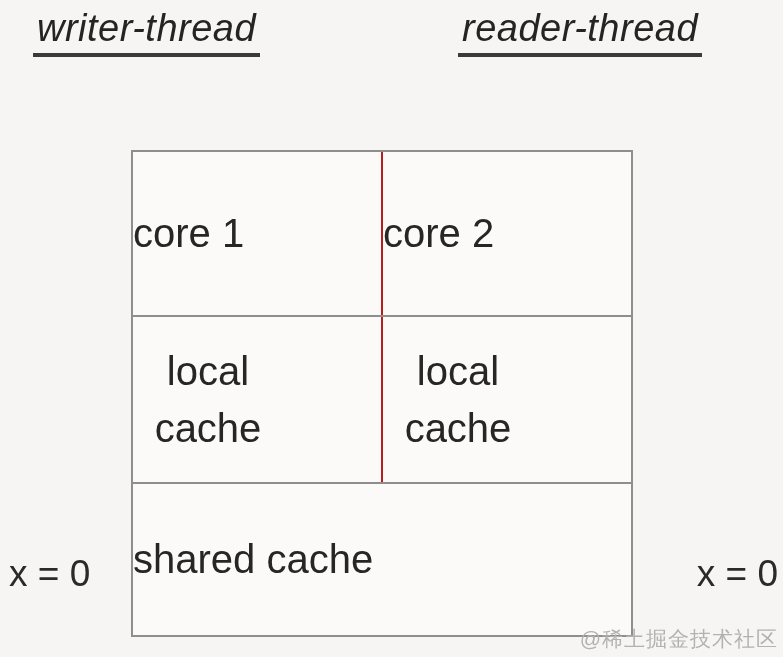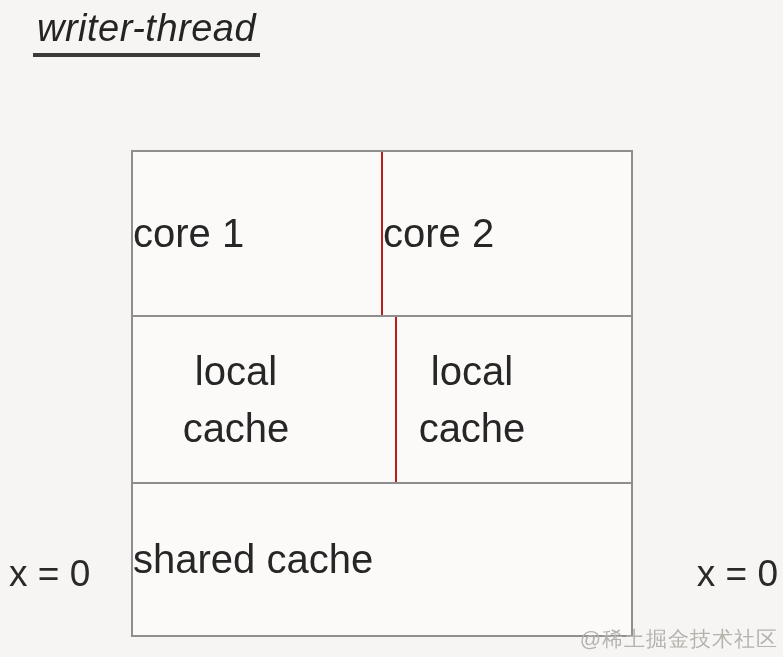--- a/index.html
+++ b/index.html
@@ -40,21 +40,21 @@
     border: 2px solid #8e8e8e;
     background: #fbfaf9;
     display: flex;
     flex-direction: column;
   }
   .row {
     display: flex;
     flex-direction: row;
   }
   .row-cores  { height: 163px; border-bottom: 2px solid #8e8e8e; }
-  .row-locals { height: 165px; border-bottom: 2px solid #8e8e8e; padding-left: 28px; }
+  .row-locals { height: 165px; border-bottom: 2px solid #8e8e8e; }
   .row-shared { flex: 1; }
   .cell {
     flex: 1;
     display: flex;
     align-items: center;
     font-size: 40px;
     color: #262626;
   }
   .cell + .cell { border-left: 2px solid #b91c1c; }
   .cell .wrap-narrow {
@@ -87,20 +87,21 @@
     margin-left: 20px;
   }
 </style>
 </head>
 <body>
 
 <div class="stage">
 
   <div class="thread-header writer">writer-thread</div>
 
+  <div class="thread-header reader">reader-thread</div>
 
   <div class="cache-box">
 
     <div class="row row-cores">
       <div class="cell">
         <span>core 1</span>
       </div>
       <div class="cell">
         <span>core 2</span>
       </div>

